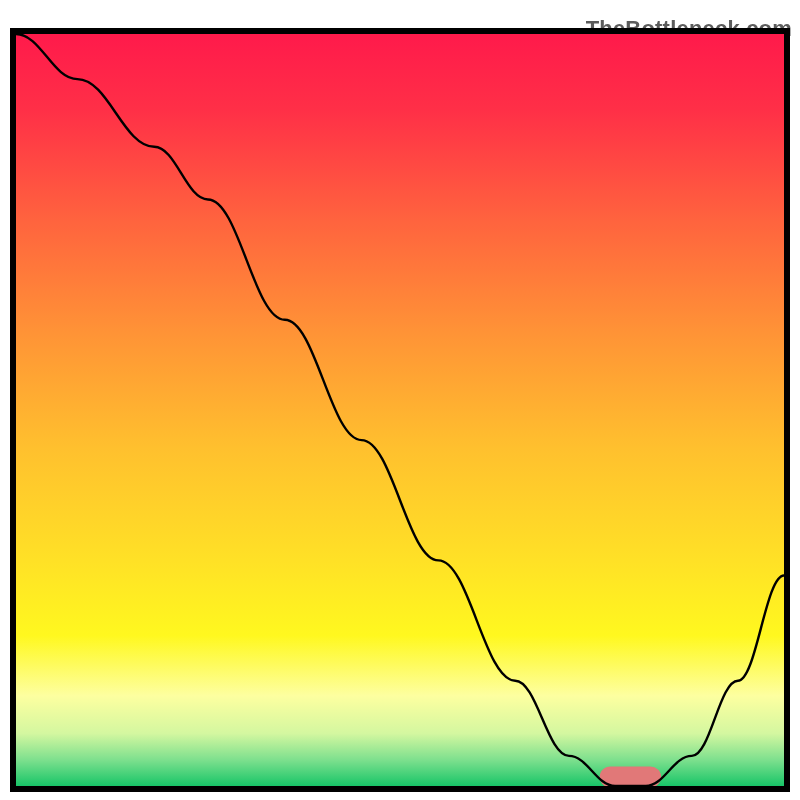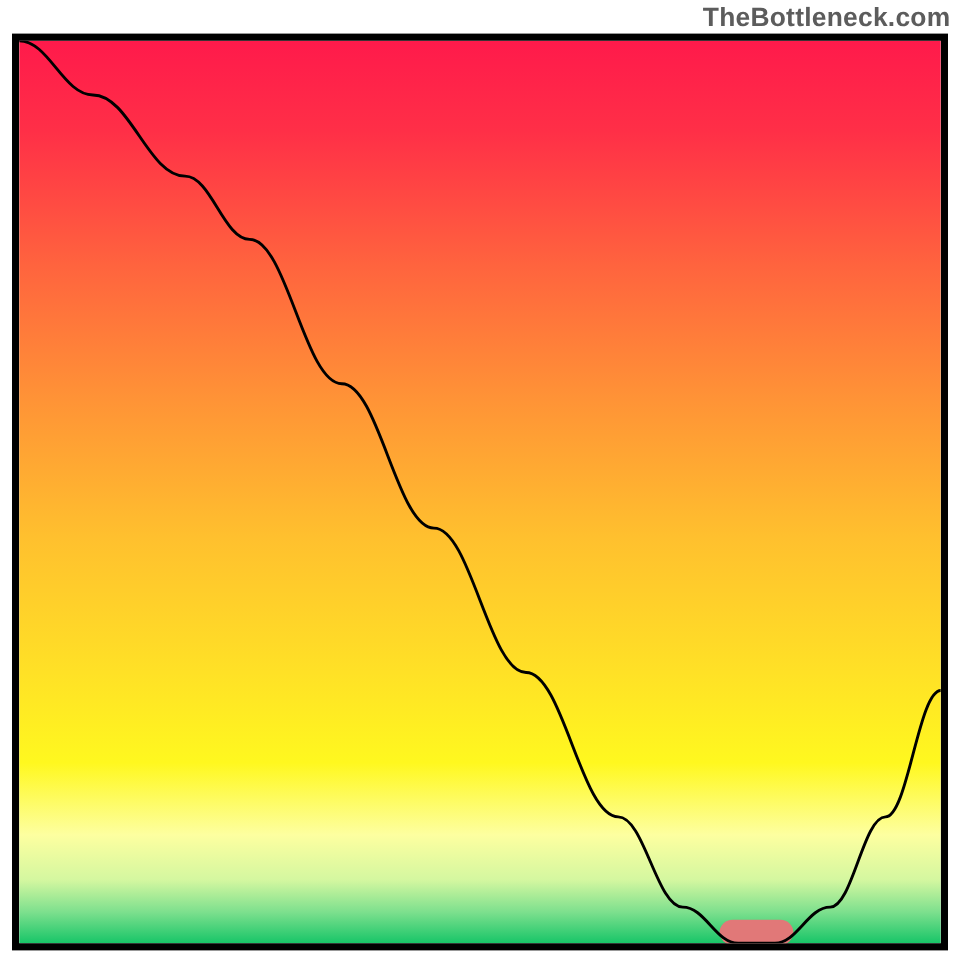--- a/index.html
+++ b/index.html
@@ -11,21 +11,21 @@
     font-family: Arial, Helvetica, sans-serif;
     overflow: hidden;
   }
   .frame {
     position: relative;
     width: 800px;
     height: 800px;
   }
   .watermark {
     position: absolute;
-    top: 2px;
+    top: 16px;
     right: 8px;
     font-size: 22px;
     font-weight: 600;
     color: #5c5c5c;
     letter-spacing: 0.2px;
     user-select: none;
     text-align: right;
   }
   .chart-outer {
     position: absolute;

